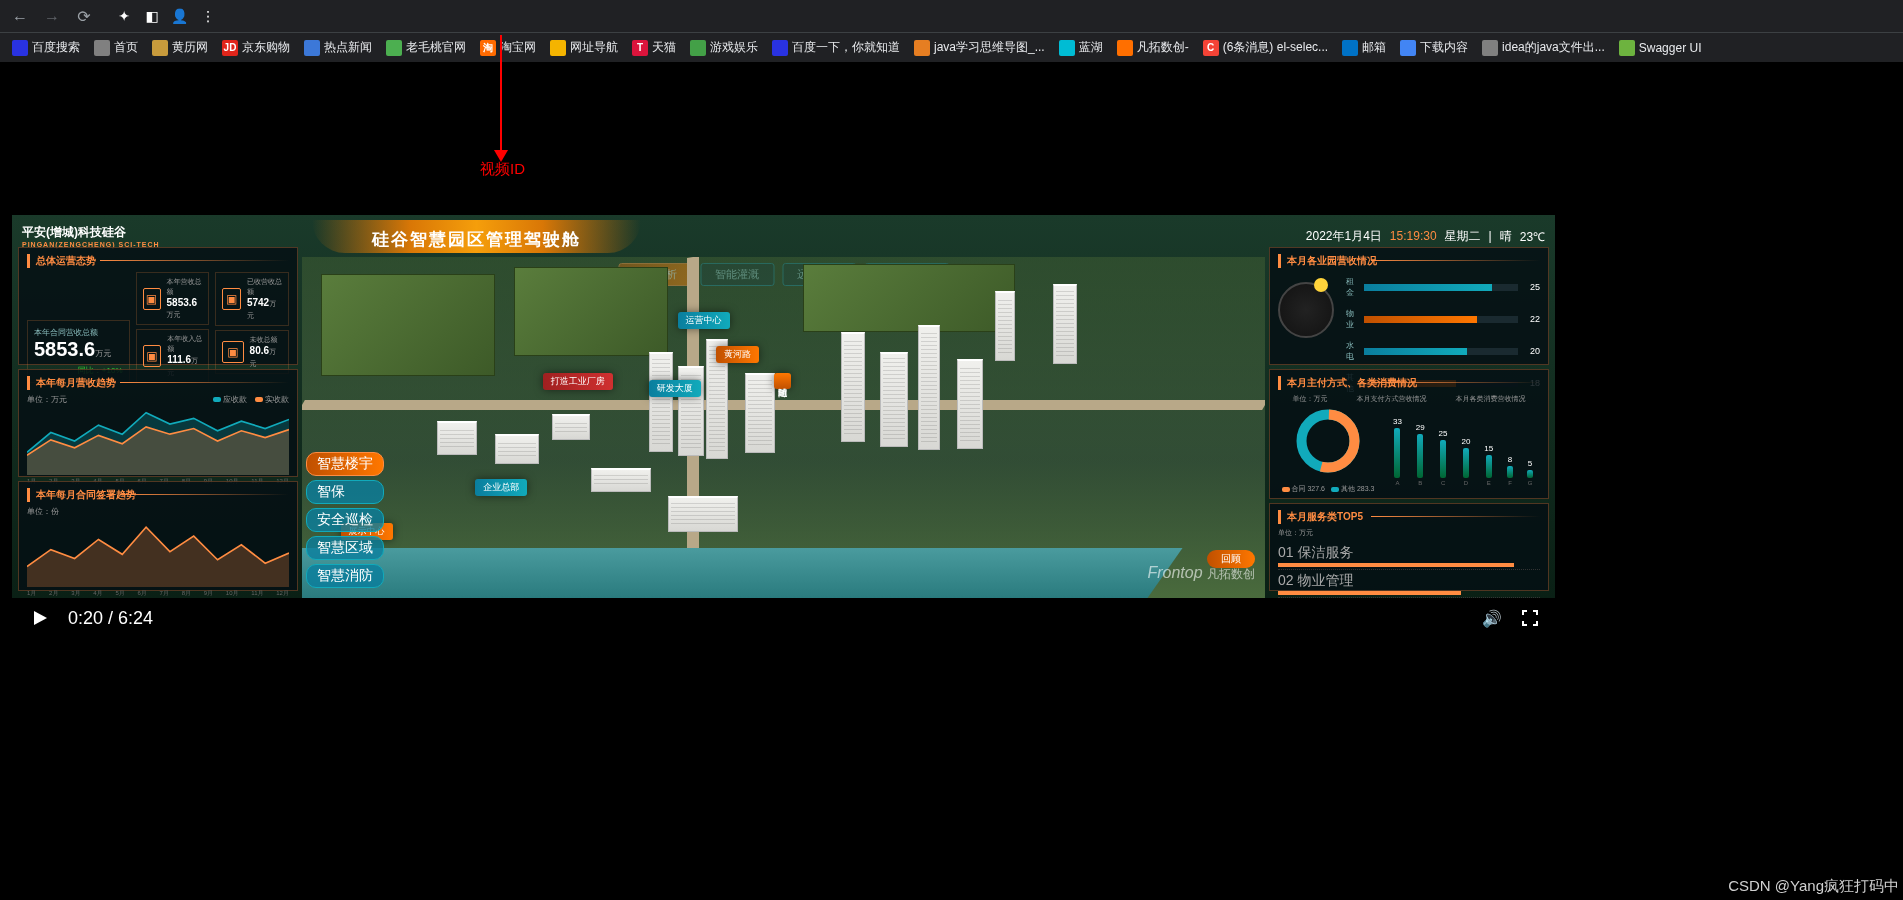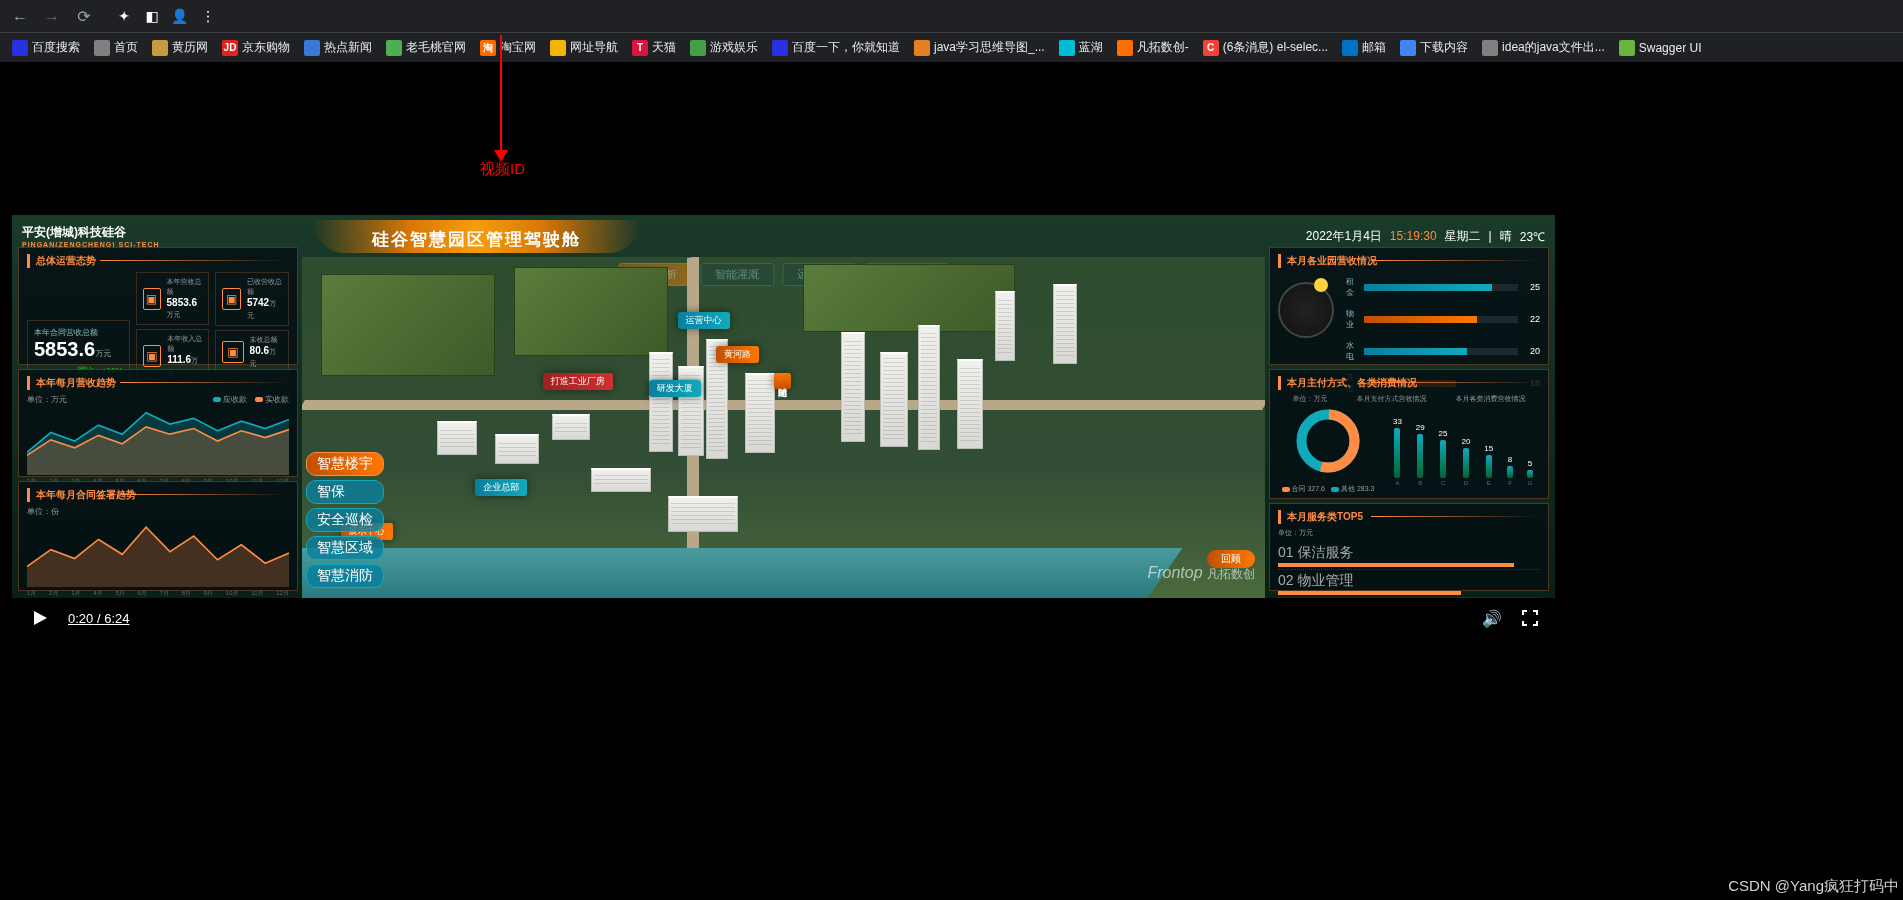--- a/index.html
+++ b/index.html
@@ -23,21 +23,21 @@
 
 
 .anno-line { position: absolute; left: 500px; top: 35px; width: 2px; height: 120px; background: #f00; }
 .anno-arrow { position: absolute; left: 494px; top: 150px; width: 0; height: 0; border-left: 7px solid transparent; border-right: 7px solid transparent; border-top: 12px solid #f00; }
 .anno-text { position: absolute; left: 480px; top: 160px; color: #f00; font-size: 15px; }
 
 
 .video-wrap { position: absolute; top: 215px; left: 12px; width: 1543px; height: 423px; background: #000; }
 .video-controls { position: absolute; bottom: 0; left: 0; right: 0; height: 40px; display: flex; align-items: center; padding: 0 14px; background: linear-gradient(transparent, rgba(0,0,0,.7)); }
 .vc-play { width: 28px; height: 28px; display: flex; align-items: center; justify-content: center; }
-.vc-time { color: #fff; font-size: 13px; margin-left: 14px; text-decoration: underline; }
+.vc-time { color: #fff; font-size: 18px; margin-left: 14px; }
 .vc-right { margin-left: auto; display: flex; gap: 16px; align-items: center; }
 .vc-icon { width: 22px; height: 22px; display: flex; align-items: center; justify-content: center; color: #fff; font-size: 16px; }
 
 
 .dash { position: absolute; inset: 0 0 40px 0; background: linear-gradient(180deg, #1a3a2a 0%, #0a2015 100%); overflow: hidden; }
 .dash-header { position: absolute; top: 0; left: 0; right: 0; height: 42px; display: flex; align-items: center; }
 .dash-logo { width: 300px; padding-left: 10px; color: #fff; font-size: 12px; font-weight: bold; }
 .dash-logo-sub { font-size: 7px; color: #ff8c42; letter-spacing: 1px; }
 .dash-title-wrap { flex: 1; display: flex; justify-content: flex-start; }
 .dash-title { background: linear-gradient(90deg, transparent, #d97706 30%, #f59e0b 50%, #d97706 70%, transparent); padding: 8px 60px 2px 60px; color: #fff; font-size: 17px; font-weight: bold; letter-spacing: 2px; border-radius: 0 0 200px 200px; }

